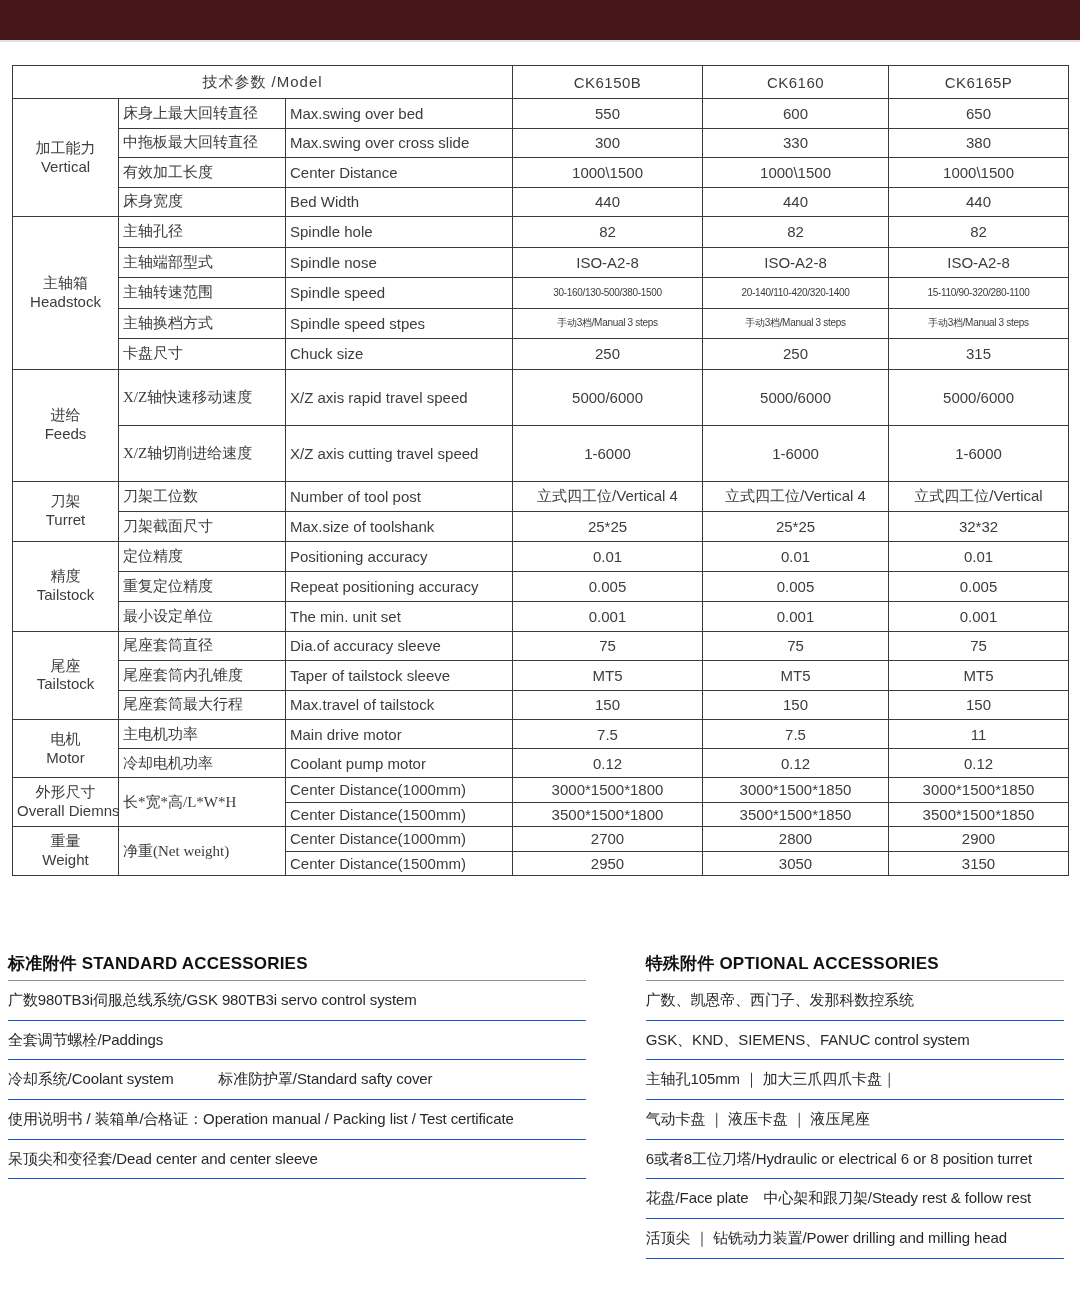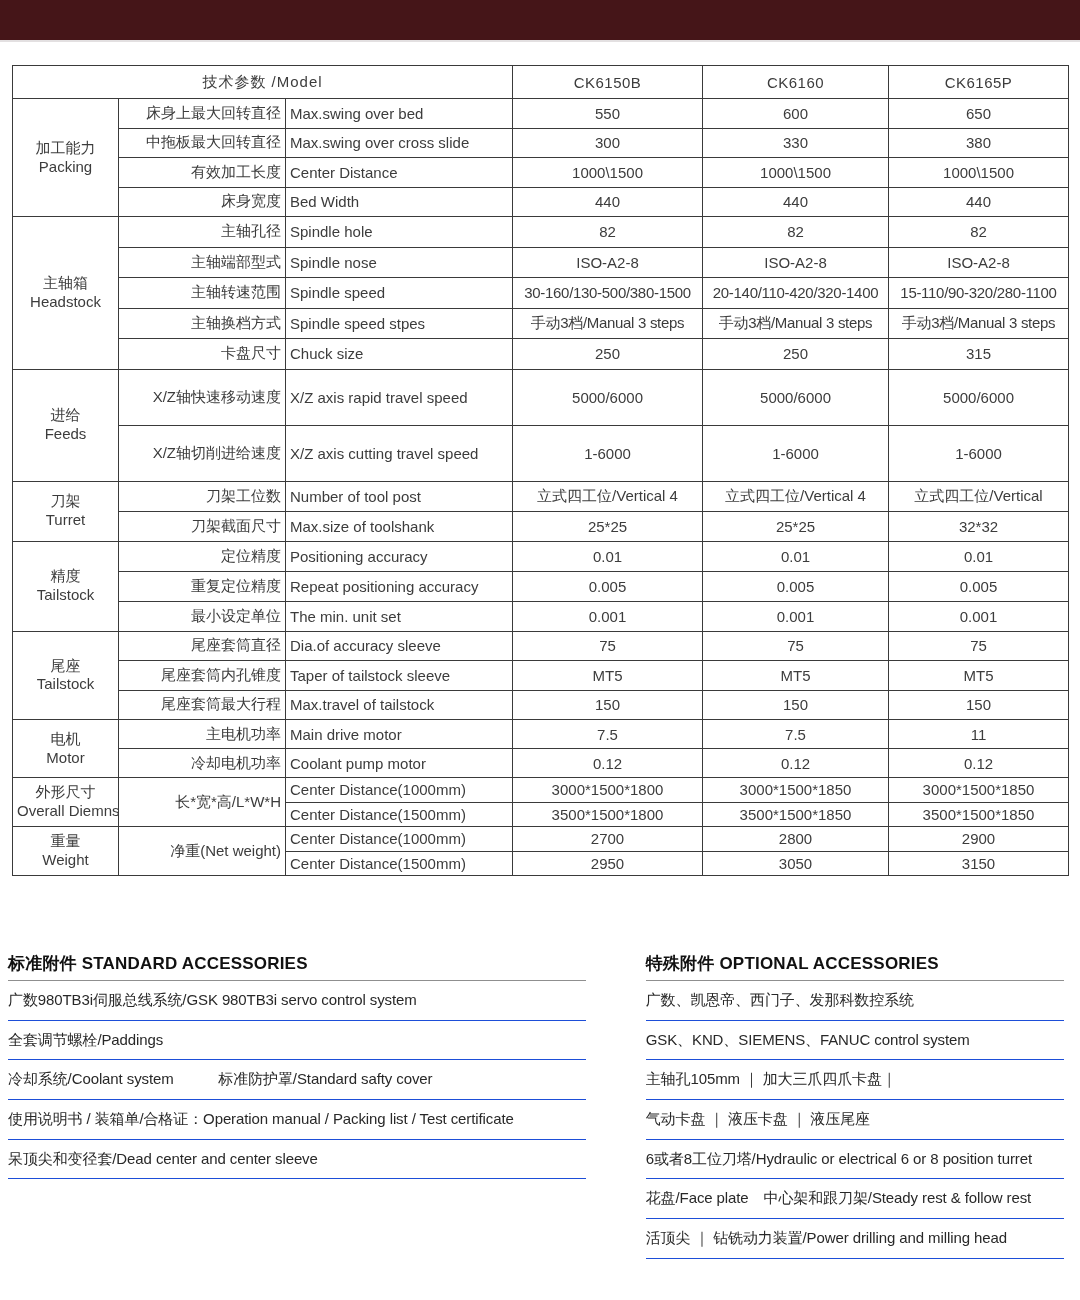--- a/index.html
+++ b/index.html
@@ -22,24 +22,24 @@
   }
   td.title-cell{
     text-align:center;font-size:23px;color:#6b6b6b;letter-spacing:1px;height:32px;
   }
   td.model-cell{
     text-align:center;font-size:19px;color:#5d5d5d;letter-spacing:0.5px;
   }
   td.group-cell{
     text-align:center;white-space:normal;line-height:1.25;font-size:15px;color:#333;
   }
-  td.zh-cell{padding-left:8px;text-align:right;font-size:15px;color:#2f2f2f;}
+  td.zh-cell{padding-left:8px;text-align:left;font-size:15px;color:#2f2f2f;font-family:Liberation Serif, serif;}
   td.en-cell{padding-left:7px;text-align:left;font-size:15px;color:#343434;}
   td.val-cell{text-align:center;font-size:14.5px;}
-  td.val-cell.small{font-size:15px;letter-spacing:-0.3px;padding:0 1px;}
+  td.val-cell.small{font-size:10px;letter-spacing:-0.3px;padding:0 1px;}
 
   .accessories{
     position:absolute;top:946px;left:8px;width:1056px;display:flex;gap:35px;
   }
   .acc-col-left{width:598px;margin-right:25px;}
   .acc-col-right{width:433px;}
   .acc-title{
     height:34px;display:flex;align-items:center;
     font-size:17px;font-weight:700;color:#111;
     border-bottom:1px solid #8f8f8f;letter-spacing:0.2px;
@@ -72,21 +72,21 @@
       <td class="title-cell" colspan="3">技术参数 /Model</td>
       <td class="model-cell">CK6150B</td>
       <td class="model-cell">CK6160</td>
       <td class="model-cell">CK6165P</td>
     </tr>
   </thead>
   <tbody>
       <tr style="height: 29.5px;">
         <td class="group-cell" rowspan="4">
           <div>加工能力</div>
-          <div>Packing</div>
+          <div>Vertical</div>
         </td>
         <td class="zh-cell">床身上最大回转直径</td>
         <td class="en-cell">Max.swing over bed</td>
         <td class="val-cell">550</td>
         <td class="val-cell">600</td>
         <td class="val-cell">650</td>
       </tr>
       <tr style="height: 29.5px;">
         <td class="zh-cell">中拖板最大回转直径</td>
         <td class="en-cell">Max.swing over cross slide</td>

